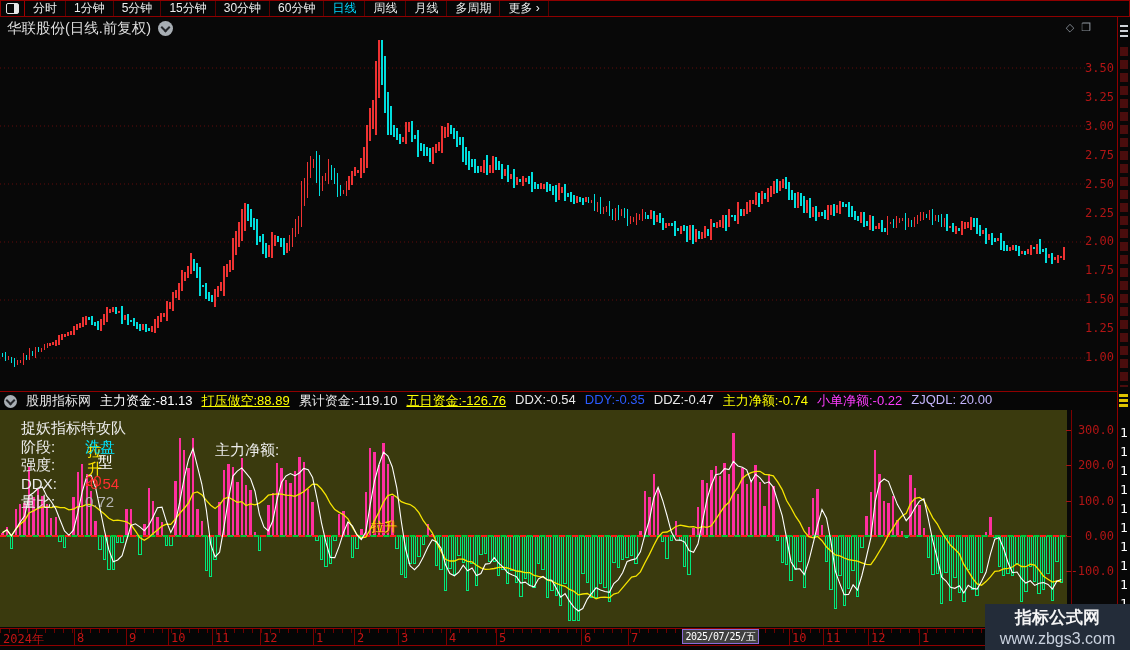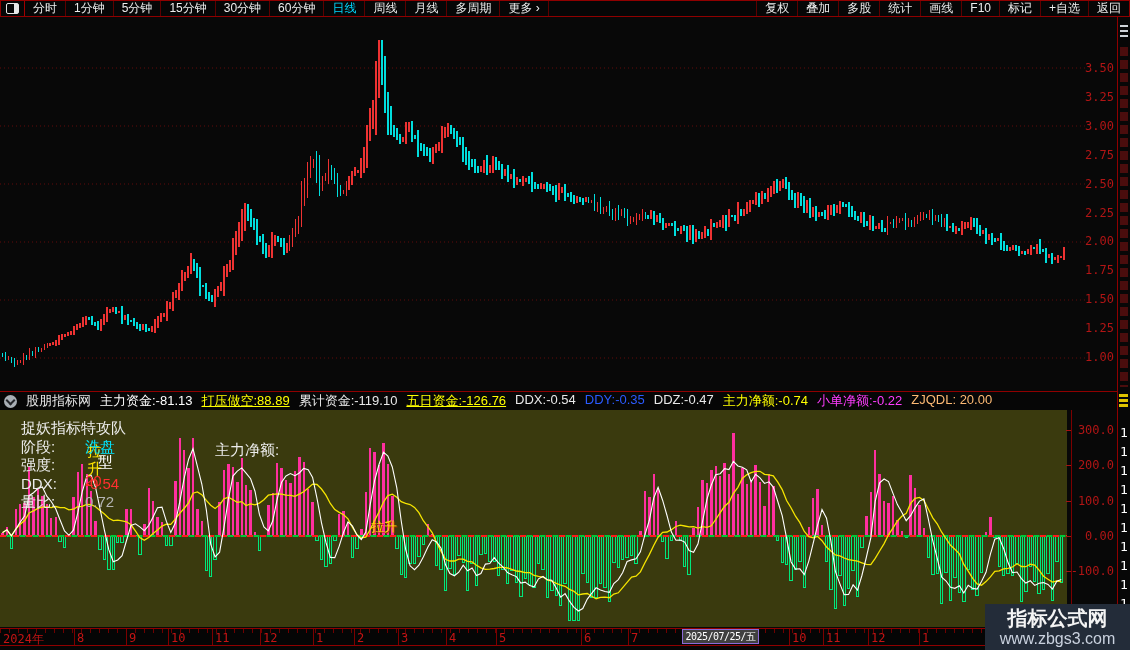--- a/index.html
+++ b/index.html
@@ -79,21 +79,21 @@
   .rs-glyphs{position:absolute;left:2px;top:30px;width:8px;height:340px;
              background:repeating-linear-gradient(180deg,#4a0d0d 0 9px,transparent 9px 13px);}
   .rs-yellow{position:absolute;left:1px;top:377px;width:9px;height:13px;
              background:repeating-linear-gradient(180deg,#e0c400 0 3px,transparent 3px 5px);}
   .rs-ones{position:absolute;left:0;top:406px;width:12px;text-align:center;color:#ffffff;
            font:13px/19px "DejaVu Sans Mono",monospace;}
 
   
   .watermark{position:absolute;left:985px;top:604px;width:145px;height:46px;background:#232c39;
              text-align:center;z-index:30;}
-  .wm1{font-size:20px;font-weight:bold;color:#f4f4f4;line-height:24px;margin-top:2px;}
+  .wm1{font-size:17px;font-weight:bold;color:#f4f4f4;line-height:24px;margin-top:2px;}
   .wm2{font-size:16px;color:#c9d1de;line-height:18px;}
 </style>
 </head>
 <body>
 
 <div class="app">
 
   <div class="toolbar">
     <div class="tb-left">
       <div class="tb-cell icon-cell">
@@ -106,33 +106,29 @@
           <div class="tb-cell">15分钟</div>
           <div class="tb-cell">30分钟</div>
           <div class="tb-cell">60分钟</div>
           <div class="tb-cell active">日线</div>
           <div class="tb-cell">周线</div>
           <div class="tb-cell">月线</div>
           <div class="tb-cell">多周期</div>
           <div class="tb-cell">更多 ›</div>
         </div>
     </div>
-    <div class="tb-right" id="tbRight">
-        <div class="tb-cell">复权</div>
-        <div class="tb-cell">叠加</div>
-        <div class="tb-cell">多股</div>
-        <div class="tb-cell">统计</div>
-        <div class="tb-cell">画线</div>
-        <div class="tb-cell">F10</div>
-        <div class="tb-cell">标记</div>
-        <div class="tb-cell">+自选</div>
-        <div class="tb-cell">返回</div>
-      </div>
-  </div>
-
+  </div>
+
+  <div class="title-row">
+    <span>华联股份(日线.前复权)</span>
+    <span class="chev"></span>
+    <span class="title-icons">
+      <span>◇</span><span>❐</span>
+    </span>
+  </div>
 
   <svg id="mainChart" width="1130" height="351">
       <line x1="0" x2="1086" y1="28.0" y2="28.0" stroke="#600a0a" stroke-width="1" stroke-dasharray="1 3"></line>
       <line x1="0" x2="1086" y1="86.0" y2="86.0" stroke="#600a0a" stroke-width="1" stroke-dasharray="1 3"></line>
       <line x1="0" x2="1086" y1="144.0" y2="144.0" stroke="#600a0a" stroke-width="1" stroke-dasharray="1 3"></line>
       <line x1="0" x2="1086" y1="202.0" y2="202.0" stroke="#600a0a" stroke-width="1" stroke-dasharray="1 3"></line>
       <line x1="0" x2="1086" y1="260.0" y2="260.0" stroke="#600a0a" stroke-width="1" stroke-dasharray="1 3"></line>
       <line x1="0" x2="1086" y1="318.0" y2="318.0" stroke="#600a0a" stroke-width="1" stroke-dasharray="1 3"></line>
       <path d="M8.5 316.4L8.5 319.7M17.5 319.9L17.5 325.4M20.4 319.6L20.4 322.6M23.4 312.5L23.4 325.4M29.4 308.1L29.4 319.9M35.4 307.1L35.4 317.9M41.4 307.5L41.4 311.8M44.4 304.4L44.4 310.3M47.4 303.2L47.4 307.8M50.3 302.7L50.3 306.0M53.3 302.2L53.3 305.3M56.3 299.9L56.3 306.0M59.3 294.6L59.3 304.8M62.3 293.7L62.3 300.3M65.3 294.0L65.3 296.9M68.3 291.8L68.3 296.1M71.3 290.6L71.3 295.3M74.3 285.6L74.3 295.2M77.3 284.1L77.3 289.7M80.2 283.4L80.2 288.3M83.2 277.2L83.2 286.7M86.2 275.5L86.2 285.3M101.2 279.2L101.2 290.5M104.2 274.0L104.2 285.4M107.2 266.8L107.2 281.9M110.1 268.6L110.1 273.2M113.1 267.0L113.1 271.9M119.1 271.1L119.1 272.9M125.1 274.7L125.1 280.2M143.0 284.3L143.0 289.5M152.0 285.9L152.0 291.6M155.0 279.4L155.0 292.5M158.0 276.1L158.0 288.1M161.0 272.5L161.0 282.4M164.0 272.7L164.0 277.4M167.0 261.3L167.0 281.3M169.9 261.8L169.9 268.7M172.9 252.1L172.9 271.4M175.9 250.4L175.9 258.1M178.9 242.5L178.9 259.5M181.9 230.3L181.9 250.8M184.9 232.3L184.9 240.5M187.9 226.1L187.9 237.9M190.9 212.6L190.9 234.1M214.8 248.6L214.8 266.9M217.8 246.0L217.8 256.9M220.8 242.0L220.8 251.2M223.8 226.2L223.8 255.8M226.8 223.6L226.8 236.5M229.7 220.3L229.7 232.2M232.7 197.9L232.7 229.6M235.7 191.1L235.7 214.9M238.7 182.0L238.7 206.7M241.7 168.5L241.7 201.2M244.7 163.1L244.7 191.0M268.6 204.7L268.6 216.5M271.6 191.6L271.6 217.7M274.6 194.8L274.6 205.6M286.6 203.3L286.6 213.2M289.5 195.3L289.5 210.9M292.5 188.0L292.5 207.3M295.5 178.9L295.5 196.5M298.5 175.6L298.5 193.9M301.5 140.6L301.5 187.4M304.5 138.3L304.5 165.5M307.5 121.8L307.5 158.1M310.5 116.2L310.5 137.9M313.5 118.7L313.5 128.1M322.4 135.9L322.4 150.8M325.4 132.8L325.4 141.4M328.4 119.3L328.4 144.2M343.4 150.4L343.4 153.8M346.4 141.3L346.4 155.5M349.3 135.5L349.3 149.9M352.3 130.8L352.3 144.9M355.3 127.3L355.3 135.5M358.3 129.8L358.3 133.2M361.3 118.1L361.3 138.0M364.3 107.4L364.3 133.3M367.3 84.9L367.3 127.6M370.3 68.4L370.3 101.0M373.3 59.5L373.3 88.7M376.3 20.6L376.3 95.0M379.2 -2.2L379.2 57.5M403.2 96.5L403.2 101.5M406.2 81.5L406.2 103.8M409.1 82.2L409.1 92.3M433.1 107.1L433.1 123.8M436.1 104.0L436.1 112.5M439.0 102.3L439.0 110.6M442.0 85.6L442.0 113.4M445.0 86.9L445.0 98.1M448.0 83.3L448.0 96.6M480.9 126.0L480.9 131.9M483.9 119.9L483.9 132.8M489.9 125.2L489.9 133.3M492.9 115.9L492.9 133.1M504.8 128.8L504.8 136.2M510.8 134.3L510.8 138.8M516.8 136.5L516.8 144.6M522.8 136.4L522.8 145.7M525.8 138.1L525.8 142.4M540.7 143.1L540.7 148.8M543.7 143.8L543.7 148.9M558.6 143.1L558.6 159.9M561.6 146.8L561.6 153.4M576.6 156.2L576.6 163.3M585.6 157.4L585.6 162.4M591.5 160.2L591.5 163.0M597.5 161.5L597.5 171.5M603.5 166.5L603.5 173.7M606.5 165.5L606.5 172.1M615.5 167.6L615.5 180.5M621.4 168.6L621.4 176.1M630.4 175.6L630.4 183.8M633.4 176.8L633.4 181.6M636.4 173.3L636.4 184.8M639.4 174.4L639.4 180.1M642.4 169.4L642.4 180.9M651.3 170.3L651.3 179.4M657.3 175.1L657.3 181.7M666.3 183.1L666.3 187.8M669.3 182.6L669.3 186.4M681.2 186.4L681.2 193.5M690.2 185.4L690.2 200.0M696.2 188.7L696.2 201.6M702.2 191.9L702.2 199.1M705.2 186.4L705.2 197.9M711.1 178.9L711.1 199.8M717.1 181.5L717.1 187.8M720.1 180.2L720.1 186.8M723.1 175.2L723.1 188.1M729.1 168.6L729.1 187.3M738.0 161.8L738.0 183.9M744.0 168.9L744.0 175.5M747.0 162.0L747.0 173.7M750.0 159.6L750.0 172.3M753.0 159.8L753.0 163.8M756.0 151.9L756.0 164.9M762.0 150.6L762.0 163.6M767.9 148.1L767.9 161.7M770.9 146.2L770.9 156.7M773.9 141.3L773.9 153.9M779.9 140.9L779.9 150.5M782.9 139.4L782.9 147.9M797.8 151.5L797.8 167.5M806.8 160.0L806.8 172.6M812.8 166.8L812.8 177.2M818.8 171.5L818.8 176.5M827.7 164.7L827.7 179.7M830.7 165.2L830.7 175.0M836.7 164.8L836.7 173.3M839.7 161.3L839.7 174.1M860.6 172.3L860.6 183.3M869.6 175.4L869.6 189.8M875.6 185.6L875.6 188.9M878.6 182.6L878.6 189.0M887.5 175.7L887.5 195.0M890.5 182.4L890.5 184.3M896.5 176.1L896.5 188.1M899.5 178.3L899.5 182.8M902.5 177.8L902.5 181.0M908.5 178.4L908.5 186.7M914.5 176.7L914.5 186.5M917.4 174.7L917.4 184.1M920.4 172.2L920.4 180.7M923.4 171.8L923.4 179.5M929.4 170.0L929.4 179.6M935.4 174.6L935.4 180.6M944.4 177.8L944.4 187.0M950.3 185.9L950.3 188.0M956.3 186.4L956.3 194.2M962.3 180.9L962.3 194.9M965.3 182.4L965.3 189.1M968.3 182.1L968.3 187.9M971.3 177.4L971.3 189.5M983.2 189.7L983.2 194.4M989.2 193.8L989.2 199.9M998.2 197.9L998.2 201.1M1010.1 206.6L1010.1 211.2M1013.1 204.9L1013.1 209.8M1022.1 211.2L1022.1 214.3M1028.1 208.8L1028.1 214.2M1031.1 204.7L1031.1 214.8M1037.0 203.6L1037.0 213.6M1049.0 213.7L1049.0 218.1M1055.0 217.0L1055.0 219.9M1058.0 215.1L1058.0 222.6M1061.0 216.0L1061.0 218.1M1064.0 206.9L1064.0 220.3" stroke="#ee3232" stroke-width="1.8" fill="none" shape-rendering="crispEdges"></path>
       <path d="M2.5 312.7L2.5 316.9M5.5 311.8L5.5 321.1M11.5 317.0L11.5 322.5M14.5 318.2L14.5 326.6M26.4 315.1L26.4 319.9M32.4 310.6L32.4 315.8M38.4 307.2L38.4 312.1M89.2 277.4L89.2 280.3M92.2 275.5L92.2 285.4M95.2 282.2L95.2 285.8M98.2 280.8L98.2 289.7M116.1 266.7L116.1 274.0M122.1 266.3L122.1 284.3M128.1 274.0L128.1 284.6M131.1 280.1L131.1 281.6M134.1 278.3L134.1 285.8M137.1 281.6L137.1 288.7M140.0 283.5L140.0 291.2M146.0 284.0L146.0 292.0M149.0 288.4L149.0 291.1M193.9 219.0L193.9 230.7M196.9 222.7L196.9 238.1M199.8 226.7L199.8 255.5M202.8 244.6L202.8 247.1M205.8 242.8L205.8 259.0M208.8 252.1L208.8 260.5M211.8 254.9L211.8 262.3M247.7 163.8L247.7 181.1M250.7 168.5L250.7 187.3M253.7 177.9L253.7 190.1M256.6 179.2L256.6 204.7M259.6 196.3L259.6 202.1M262.6 194.2L262.6 214.2M265.6 202.9L265.6 218.4M277.6 196.1L277.6 202.1M280.6 198.3L280.6 207.2M283.6 198.2L283.6 215.2M316.5 110.8L316.5 143.2M319.4 115.3L319.4 156.4M331.4 125.0L331.4 140.2M334.4 128.0L334.4 144.1M337.4 133.2L337.4 156.7M340.4 145.4L340.4 156.0M382.2 -2.2L382.2 45.1M385.2 15.7L385.2 72.7M388.2 51.8L388.2 94.6M391.2 65.6L391.2 94.7M394.2 84.8L394.2 96.8M397.2 87.5L397.2 100.1M400.2 93.8L400.2 104.0M412.1 81.0L412.1 101.8M415.1 95.2L415.1 98.8M418.1 90.2L418.1 117.4M421.1 102.5L421.1 110.9M424.1 104.4L424.1 116.4M427.1 107.4L427.1 115.7M430.1 108.1L430.1 122.4M451.0 84.5L451.0 94.1M454.0 87.5L454.0 98.9M457.0 90.5L457.0 107.0M460.0 96.7L460.0 104.9M463.0 96.7L463.0 122.4M466.0 106.7L466.0 124.5M468.9 110.9L468.9 130.2M471.9 118.8L471.9 127.3M474.9 118.8L474.9 133.4M477.9 125.5L477.9 132.9M486.9 115.4L486.9 134.8M495.9 117.2L495.9 130.1M498.8 120.9L498.8 129.9M501.8 124.0L501.8 139.0M507.8 125.4L507.8 142.3M513.8 128.7L513.8 147.7M519.8 138.9L519.8 142.1M528.7 135.9L528.7 144.2M531.7 132.3L531.7 152.0M534.7 142.2L534.7 149.1M537.7 144.2L537.7 149.4M546.7 142.2L546.7 152.2M549.7 143.9L549.7 151.2M552.7 145.8L552.7 155.3M555.7 144.6L555.7 161.5M564.6 143.7L564.6 160.6M567.6 152.6L567.6 156.7M570.6 152.3L570.6 161.7M573.6 155.1L573.6 163.6M579.6 157.0L579.6 161.6M582.6 158.3L582.6 164.5M588.5 156.6L588.5 163.2M594.5 154.0L594.5 171.2M600.5 156.6L600.5 174.4M609.5 161.0L609.5 176.1M612.5 169.0L612.5 179.8M618.4 165.2L618.4 179.8M624.4 168.0L624.4 178.0M627.4 169.1L627.4 186.1M645.4 171.5L645.4 179.1M648.3 174.9L648.3 178.8M654.3 170.9L654.3 185.4M660.3 173.2L660.3 183.0M663.3 178.0L663.3 189.8M672.3 182.8L672.3 186.0M675.3 181.4L675.3 196.3M678.2 187.9L678.2 191.4M684.2 185.1L684.2 190.7M687.2 185.5L687.2 202.1M693.2 184.8L693.2 204.3M699.2 191.3L699.2 199.3M708.1 188.5L708.1 195.8M714.1 183.4L714.1 187.4M726.1 175.2L726.1 191.1M732.1 175.3L732.1 177.4M735.1 175.2L735.1 180.8M741.0 168.6L741.0 175.5M759.0 152.9L759.0 166.5M765.0 152.5L765.0 159.3M776.9 139.1L776.9 153.0M785.9 137.4L785.9 149.2M788.9 141.5L788.9 159.9M791.9 149.9L791.9 159.9M794.9 153.2L794.9 168.3M800.8 152.8L800.8 166.0M803.8 156.4L803.8 173.3M809.8 158.4L809.8 178.3M815.8 165.7L815.8 180.8M821.8 171.8L821.8 176.2M824.8 170.1L824.8 179.4M833.7 164.4L833.7 175.8M842.7 162.3L842.7 167.3M845.7 164.3L845.7 167.1M848.7 162.0L848.7 176.8M851.7 165.6L851.7 177.4M854.7 170.6L854.7 179.7M857.6 175.5L857.6 180.9M863.6 171.5L863.6 187.4M866.6 181.1L866.6 185.9M872.6 176.0L872.6 191.2M881.6 180.0L881.6 191.9M884.6 187.6L884.6 191.9M893.5 179.2L893.5 187.6M905.5 172.8L905.5 190.3M911.5 180.4L911.5 186.6M926.4 174.2L926.4 178.3M932.4 168.6L932.4 185.1M938.4 174.7L938.4 181.9M941.4 174.0L941.4 186.6M947.3 174.4L947.3 190.9M953.3 183.3L953.3 192.4M959.3 187.7L959.3 191.1M974.3 178.1L974.3 187.3M977.2 178.0L977.2 193.9M980.2 185.2L980.2 195.6M986.2 187.6L986.2 204.0M992.2 192.8L992.2 204.7M995.2 197.6L995.2 201.8M1001.2 193.2L1001.2 210.0M1004.2 201.1L1004.2 211.2M1007.1 205.0L1007.1 210.6M1016.1 204.6L1016.1 211.3M1019.1 205.7L1019.1 215.6M1025.1 210.9L1025.1 214.9M1034.1 206.8L1034.1 209.4M1040.0 199.0L1040.0 213.6M1043.0 209.2L1043.0 211.8M1046.0 207.8L1046.0 222.6M1052.0 212.9L1052.0 223.9" stroke="#00dede" stroke-width="1.8" fill="none" shape-rendering="crispEdges"></path>
@@ -169,21 +165,21 @@
     <span id="ihItems" style="display:flex;gap:9px">
         <span class="" style="color: #ffffff;">主力资金:-81.13</span>
         <span class="ih-u" style="color: rgb(255, 255, 0);">打压做空:88.89</span>
         <span class="" style="color: rgb(232, 232, 232);">累计资金:-119.10</span>
         <span class="ih-u" style="color: rgb(255, 255, 0);">五日资金:-126.76</span>
         <span class="" style="color: rgb(232, 232, 232);">DDX:-0.54</span>
         <span class="" style="color: rgb(43, 91, 255);">DDY:-0.35</span>
         <span class="" style="color: rgb(232, 232, 232);">DDZ:-0.47</span>
         <span class="" style="color: rgb(255, 255, 0);">主力净额:-0.74</span>
         <span class="" style="color: rgb(255, 61, 255);">小单净额:-0.22</span>
-        <span class="" style="color: #fdba74;">ZJQDL: 20.00</span>
+        <span class="" style="color: #c4b5fd;">ZJQDL: 20.00</span>
       </span>
   </div>
 
   <svg id="indChart" width="1130" height="218">
       <rect x="0" y="0" width="1067" height="217" fill="#3a3a0e"></rect>
       <path d="M1.3 122.6h2.4v3.4h-2.4zM5.7 117.0h2.4v9.0h-2.4zM14.6 98.9h2.4v27.1h-2.4zM19.0 94.4h2.4v31.6h-2.4zM23.4 92.9h2.4v33.1h-2.4zM27.9 56.7h2.4v69.3h-2.4zM32.3 86.6h2.4v39.4h-2.4zM36.7 78.3h2.4v47.7h-2.4zM41.2 86.1h2.4v39.9h-2.4zM45.6 93.6h2.4v32.4h-2.4zM50.0 107.8h2.4v18.2h-2.4zM54.5 107.1h2.4v18.9h-2.4zM67.7 124.8h2.4v1.2h-2.4zM72.2 86.7h2.4v39.3h-2.4zM76.6 62.3h2.4v63.7h-2.4zM81.0 53.6h2.4v72.4h-2.4zM85.5 63.7h2.4v62.3h-2.4zM89.9 80.9h2.4v45.1h-2.4zM94.3 110.6h2.4v15.4h-2.4zM125.3 98.5h2.4v27.5h-2.4zM129.8 99.1h2.4v26.9h-2.4zM134.2 125.0h2.4v1.0h-2.4zM143.1 113.9h2.4v12.1h-2.4zM147.5 78.1h2.4v47.9h-2.4zM151.9 91.3h2.4v34.7h-2.4zM156.3 107.4h2.4v18.6h-2.4zM160.8 111.8h2.4v14.2h-2.4zM174.1 70.5h2.4v55.5h-2.4zM178.5 28.1h2.4v97.9h-2.4zM182.9 40.2h2.4v85.8h-2.4zM187.4 58.1h2.4v67.9h-2.4zM191.8 28.2h2.4v97.8h-2.4zM196.2 98.7h2.4v27.3h-2.4zM200.7 111.2h2.4v14.8h-2.4zM218.4 92.4h2.4v33.6h-2.4zM222.8 60.4h2.4v65.6h-2.4zM227.2 54.4h2.4v71.6h-2.4zM231.7 57.4h2.4v68.6h-2.4zM236.1 72.1h2.4v53.9h-2.4zM240.5 47.9h2.4v78.1h-2.4zM244.9 74.9h2.4v51.1h-2.4zM249.4 79.9h2.4v46.1h-2.4zM253.8 122.1h2.4v3.9h-2.4zM262.7 125.0h2.4v1.0h-2.4zM267.1 94.9h2.4v31.1h-2.4zM271.5 82.9h2.4v43.1h-2.4zM276.0 53.0h2.4v73.0h-2.4zM280.4 57.9h2.4v68.1h-2.4zM284.8 70.0h2.4v56.0h-2.4zM289.3 73.4h2.4v52.6h-2.4zM293.7 61.4h2.4v64.6h-2.4zM298.1 47.0h2.4v79.0h-2.4zM302.5 51.8h2.4v74.2h-2.4zM307.0 79.1h2.4v46.9h-2.4zM311.4 92.2h2.4v33.8h-2.4zM338.0 103.5h2.4v22.5h-2.4zM342.4 101.2h2.4v24.8h-2.4zM346.8 112.0h2.4v14.0h-2.4zM360.1 119.1h2.4v6.9h-2.4zM364.6 82.3h2.4v43.7h-2.4zM369.0 38.4h2.4v87.6h-2.4zM373.4 42.4h2.4v83.6h-2.4zM377.8 54.9h2.4v71.1h-2.4zM382.3 33.3h2.4v92.7h-2.4zM386.7 54.1h2.4v71.9h-2.4zM391.1 86.0h2.4v40.0h-2.4zM426.6 113.6h2.4v12.4h-2.4zM431.0 124.1h2.4v1.9h-2.4zM639.2 121.0h2.4v5.0h-2.4zM643.6 80.7h2.4v45.3h-2.4zM648.1 87.2h2.4v38.8h-2.4zM652.5 63.5h2.4v62.5h-2.4zM656.9 78.2h2.4v47.8h-2.4zM674.7 111.0h2.4v15.0h-2.4zM692.4 117.9h2.4v8.1h-2.4zM696.8 96.8h2.4v29.2h-2.4zM701.2 70.3h2.4v55.7h-2.4zM705.7 72.7h2.4v53.3h-2.4zM710.1 60.0h2.4v66.0h-2.4zM714.5 56.1h2.4v69.9h-2.4zM719.0 65.8h2.4v60.2h-2.4zM723.4 52.5h2.4v73.5h-2.4zM727.8 63.9h2.4v62.1h-2.4zM732.2 22.9h2.4v103.1h-2.4zM736.7 84.3h2.4v41.7h-2.4zM741.1 58.0h2.4v68.0h-2.4zM745.5 74.4h2.4v51.6h-2.4zM750.0 70.1h2.4v55.9h-2.4zM754.4 54.9h2.4v71.1h-2.4zM758.8 72.3h2.4v53.7h-2.4zM763.3 96.2h2.4v29.8h-2.4zM767.7 64.0h2.4v62.0h-2.4zM772.1 75.8h2.4v50.2h-2.4zM807.6 116.6h2.4v9.4h-2.4zM812.0 87.6h2.4v38.4h-2.4zM816.4 79.0h2.4v47.0h-2.4zM820.8 115.1h2.4v10.9h-2.4zM865.1 106.2h2.4v19.8h-2.4zM869.6 81.9h2.4v44.1h-2.4zM874.0 39.9h2.4v86.1h-2.4zM878.4 63.6h2.4v62.4h-2.4zM882.9 90.7h2.4v35.3h-2.4zM887.3 92.5h2.4v33.5h-2.4zM891.7 85.6h2.4v40.4h-2.4zM896.2 109.7h2.4v16.3h-2.4zM900.6 120.8h2.4v5.2h-2.4zM909.4 65.4h2.4v60.6h-2.4zM913.9 77.6h2.4v48.4h-2.4zM918.3 94.7h2.4v31.3h-2.4zM922.7 117.8h2.4v8.2h-2.4zM984.8 121.8h2.4v4.2h-2.4zM989.2 107.0h2.4v19.0h-2.4z" fill="#ff2f9f" shape-rendering="crispEdges"></path>
       <path d="M10.2 126v12.0h2.4v-12.0M58.9 126v5.6h2.4v-5.6M63.3 126v11.6h2.4v-11.6M98.8 126v13.7h2.4v-13.7M103.2 126v23.3h2.4v-23.3M107.6 126v33.2h2.4v-33.2M112.0 126v33.2h2.4v-33.2M116.5 126v6.2h2.4v-6.2M120.9 126v6.1h2.4v-6.1M138.6 126v18.3h2.4v-18.3M165.2 126v9.0h2.4v-9.0M169.6 126v9.2h2.4v-9.2M205.1 126v34.6h2.4v-34.6M209.5 126v40.1h2.4v-40.1M213.9 126v23.6h2.4v-23.6M258.2 126v14.6h2.4v-14.6M315.8 126v4.2h2.4v-4.2M320.3 126v23.6h2.4v-23.6M324.7 126v30.9h2.4v-30.9M329.1 126v27.1h2.4v-27.1M333.6 126v4.9h2.4v-4.9M351.3 126v21.9h2.4v-21.9M355.7 126v12.8h2.4v-12.8M395.6 126v12.1h2.4v-12.1M400.0 126v38.9h2.4v-38.9M404.4 126v41.1h2.4v-41.1M408.9 126v27.0h2.4v-27.0M413.3 126v27.8h2.4v-27.8M417.7 126v20.8h2.4v-20.8M422.1 126v8.6h2.4v-8.6M435.4 126v29.7h2.4v-29.7M439.9 126v33.4h2.4v-33.4M444.3 126v54.0h2.4v-54.0M448.7 126v32.7h2.4v-32.7M453.2 126v38.9h2.4v-38.9M457.6 126v19.0h2.4v-19.0M462.0 126v26.4h2.4v-26.4M466.4 126v54.9h2.4v-54.9M470.9 126v27.6h2.4v-27.6M475.3 126v49.4h2.4v-49.4M479.7 126v18.0h2.4v-18.0M484.2 126v17.4h2.4v-17.4M488.6 126v25.5h2.4v-25.5M493.0 126v25.9h2.4v-25.9M497.5 126v39.5h2.4v-39.5M501.9 126v33.8h2.4v-33.8M506.3 126v47.1h2.4v-47.1M510.8 126v34.7h2.4v-34.7M515.2 126v46.8h2.4v-46.8M519.6 126v60.0h2.4v-60.0M524.0 126v42.7h2.4v-42.7M528.5 126v48.7h2.4v-48.7M532.9 126v51.8h2.4v-51.8M537.3 126v27.9h2.4v-27.9M541.8 126v33.4h2.4v-33.4M546.2 126v61.8h2.4v-61.8M550.6 126v54.0h2.4v-54.0M555.0 126v59.8h2.4v-59.8M559.5 126v69.3h2.4v-69.3M563.9 126v47.4h2.4v-47.4M568.3 126v84.3h2.4v-84.3M572.8 126v84.3h2.4v-84.3M577.2 126v84.3h2.4v-84.3M581.6 126v37.5h2.4v-37.5M586.1 126v46.4h2.4v-46.4M590.5 126v61.7h2.4v-61.7M594.9 126v61.5h2.4v-61.5M599.3 126v47.0h2.4v-47.0M603.8 126v51.8h2.4v-51.8M608.2 126v65.0h2.4v-65.0M612.6 126v26.3h2.4v-26.3M617.1 126v31.5h2.4v-31.5M621.5 126v23.1h2.4v-23.1M625.9 126v21.1h2.4v-21.1M630.4 126v19.9h2.4v-19.9M634.8 126v27.0h2.4v-27.0M661.4 126v5.9h2.4v-5.9M665.8 126v22.2h2.4v-22.2M670.2 126v4.2h2.4v-4.2M679.1 126v4.4h2.4v-4.4M683.5 126v30.7h2.4v-30.7M687.9 126v38.0h2.4v-38.0M776.5 126v4.2h2.4v-4.2M781.0 126v26.3h2.4v-26.3M785.4 126v28.0h2.4v-28.0M789.8 126v44.6h2.4v-44.6M794.3 126v33.4h2.4v-33.4M798.7 126v25.1h2.4v-25.1M803.1 126v51.2h2.4v-51.2M825.3 126v25.3h2.4v-25.3M829.7 126v53.6h2.4v-53.6M834.1 126v72.4h2.4v-72.4M838.6 126v39.0h2.4v-39.0M843.0 126v69.8h2.4v-69.8M847.4 126v52.5h2.4v-52.5M851.9 126v34.1h2.4v-34.1M856.3 126v60.3h2.4v-60.3M860.7 126v11.3h2.4v-11.3M905.0 126v1.0h2.4v-1.0M927.2 126v21.1h2.4v-21.1M931.6 126v38.6h2.4v-38.6M936.0 126v37.5h2.4v-37.5M940.5 126v67.0h2.4v-67.0M944.9 126v36.9h2.4v-36.9M949.3 126v64.0h2.4v-64.0M953.7 126v41.3h2.4v-41.3M958.2 126v56.8h2.4v-56.8M962.6 126v65.9h2.4v-65.9M967.0 126v33.4h2.4v-33.4M971.5 126v53.7h2.4v-53.7M975.9 126v59.5h2.4v-59.5M980.3 126v36.1h2.4v-36.1M993.6 126v1.0h2.4v-1.0M998.0 126v30.1h2.4v-30.1M1002.5 126v39.5h2.4v-39.5M1006.9 126v37.3h2.4v-37.3M1011.3 126v39.9h2.4v-39.9M1015.8 126v27.1h2.4v-27.1M1020.2 126v65.8h2.4v-65.8M1024.6 126v55.4h2.4v-55.4M1029.1 126v30.9h2.4v-30.9M1033.5 126v45.4h2.4v-45.4M1037.9 126v57.0h2.4v-57.0M1042.3 126v53.3h2.4v-53.3M1046.8 126v37.8h2.4v-37.8M1051.2 126v64.2h2.4v-64.2M1055.6 126v25.4h2.4v-25.4M1060.1 126v46.3h2.4v-46.3" stroke="#00e87c" stroke-width="1" fill="none" shape-rendering="crispEdges"></path>
       <line x1="0" x2="1067" y1="126" y2="126" stroke="#ff1a1a" stroke-width="2" stroke-dasharray="6 7"></line>
       <line x1="0" x2="1067" y1="126" y2="126" stroke="#00c838" stroke-width="2" stroke-dasharray="6 7" stroke-dashoffset="-6.5"></line>
       <polyline points="2.5,122.6 6.9,119.8 11.4,125.9 15.8,119.1 20.2,114.2 24.6,110.6 29.1,102.9 33.5,100.9 37.9,98.4 42.4,97.2 46.8,96.8 51.2,97.7 55.7,96.5 60.1,97.7 64.5,97.6 68.9,99.8 73.4,99.2 77.8,96.6 82.2,96.3 86.7,94.4 91.1,94.7 95.5,96.7 100.0,100.5 104.4,104.0 108.8,108.3 113.3,110.6 117.7,110.2 122.1,110.8 126.5,111.8 131.0,114.8 135.4,120.8 139.8,127.6 144.3,130.3 148.7,127.6 153.1,123.6 157.5,120.1 162.0,116.1 166.4,114.1 170.8,114.4 175.3,109.2 179.7,103.4 184.1,98.5 188.6,92.8 193.0,83.2 197.4,81.9 201.8,84.7 206.3,90.4 210.7,95.3 215.1,98.5 219.6,94.9 224.0,88.7 228.4,87.3 232.9,89.8 237.3,92.4 241.7,91.6 246.1,95.5 250.6,93.9 255.0,94.8 259.4,93.1 263.9,89.8 268.3,85.2 272.7,84.4 277.2,83.8 281.6,84.1 286.0,85.1 290.4,85.3 294.9,86.4 299.3,84.1 303.7,81.7 308.2,78.1 312.6,74.1 317.0,74.5 321.5,79.0 325.9,85.2 330.3,93.5 334.8,99.6 339.2,102.4 343.6,104.7 348.0,108.9 352.5,117.4 356.9,124.6 361.3,127.9 365.8,127.1 370.2,119.5 374.6,110.5 379.0,102.0 383.5,92.0 387.9,85.6 392.3,84.2 396.8,87.3 401.2,91.7 405.6,93.3 410.1,94.5 414.5,97.4 418.9,102.7 423.3,110.7 427.8,116.7 432.2,122.5 436.6,132.7 441.1,141.4 445.5,149.3 449.9,151.0 454.4,151.0 458.8,149.1 463.2,149.1 467.6,151.4 472.1,151.9 476.5,155.3 480.9,157.8 485.4,159.4 489.8,159.1 494.2,158.5 498.7,157.3 503.1,157.4 507.5,158.0 511.9,159.3 516.4,161.0 520.8,161.5 525.2,162.7 529.7,162.7 534.1,165.5 538.5,166.4 543.0,167.0 547.4,170.0 551.8,171.2 556.3,173.4 560.7,175.2 565.1,176.3 569.5,179.4 574.0,181.4 578.4,184.9 582.8,184.0 587.3,183.5 591.7,186.3 596.1,188.7 600.5,187.4 605.0,187.2 609.4,187.7 613.8,184.1 618.3,182.8 622.7,177.7 627.1,172.4 631.6,167.1 636.0,166.2 640.4,161.9 644.8,153.0 649.3,144.6 653.7,135.5 658.1,127.2 662.6,122.3 667.0,122.0 671.4,119.7 675.9,116.5 680.3,115.1 684.7,116.0 689.1,116.9 693.6,116.7 698.0,118.0 702.4,116.6 706.9,117.4 711.3,115.8 715.7,109.5 720.2,102.7 724.6,96.2 729.0,92.3 733.4,83.3 737.9,77.3 742.3,68.4 746.7,64.8 751.2,62.6 755.6,61.3 760.0,61.3 764.5,64.3 768.9,64.9 773.3,65.8 777.8,72.2 782.2,79.6 786.6,90.5 791.0,97.7 795.5,106.2 799.9,112.6 804.3,121.5 808.8,126.6 813.2,127.9 817.6,126.5 822.0,130.7 826.5,137.0 830.9,141.1 835.3,145.0 839.8,145.9 844.2,148.0 848.6,149.6 853.1,150.3 857.5,151.1 861.9,152.8 866.3,154.4 870.8,154.6 875.2,148.4 879.6,141.0 884.1,133.6 888.5,124.8 892.9,118.2 897.4,111.0 901.8,106.2 906.2,103.4 910.6,93.4 915.1,88.4 919.5,87.4 923.9,90.4 928.4,99.3 932.8,107.8 937.2,113.8 941.7,122.2 946.1,128.6 950.5,135.3 954.9,139.2 959.4,143.9 963.8,154.4 968.2,161.2 972.7,168.3 977.1,174.0 981.5,175.2 986.0,171.6 990.4,166.9 994.8,161.4 999.2,160.8 1003.7,158.8 1008.1,158.4 1012.5,157.0 1017.0,153.8 1021.4,156.5 1025.8,156.7 1030.3,154.3 1034.7,155.0 1039.1,160.1 1043.5,166.2 1048.0,169.3 1052.4,172.1 1056.8,171.0 1061.3,171.7" stroke="#f5e400" stroke-width="1.3" fill="none"></polyline>

